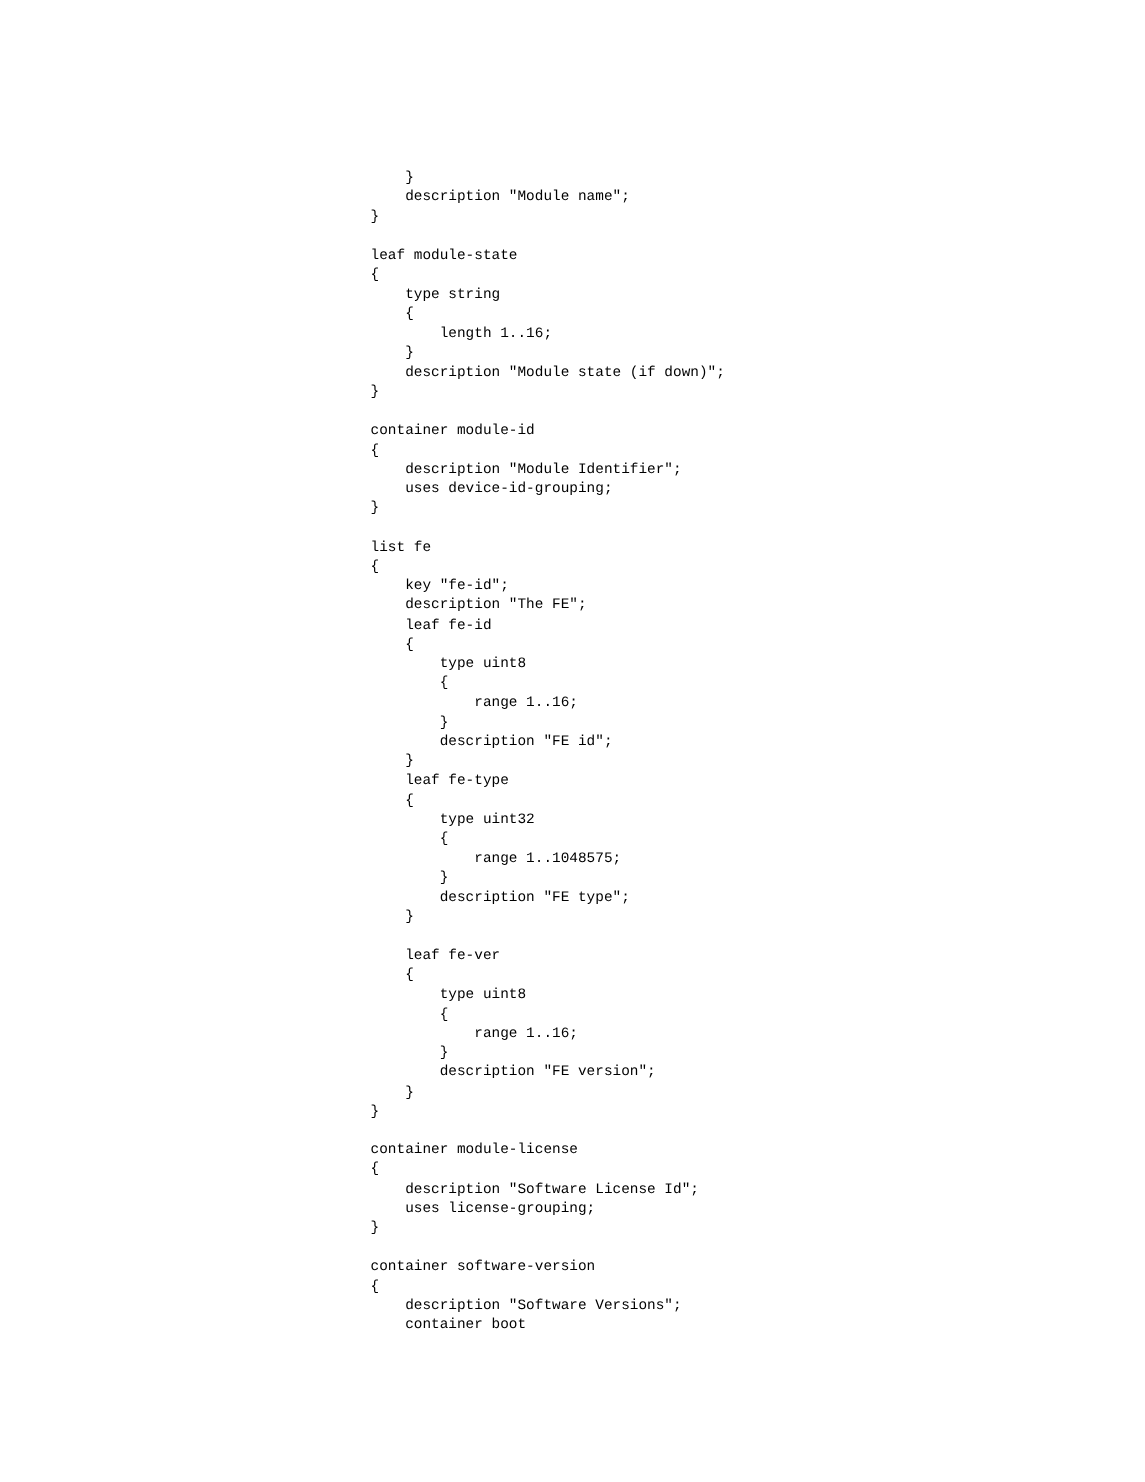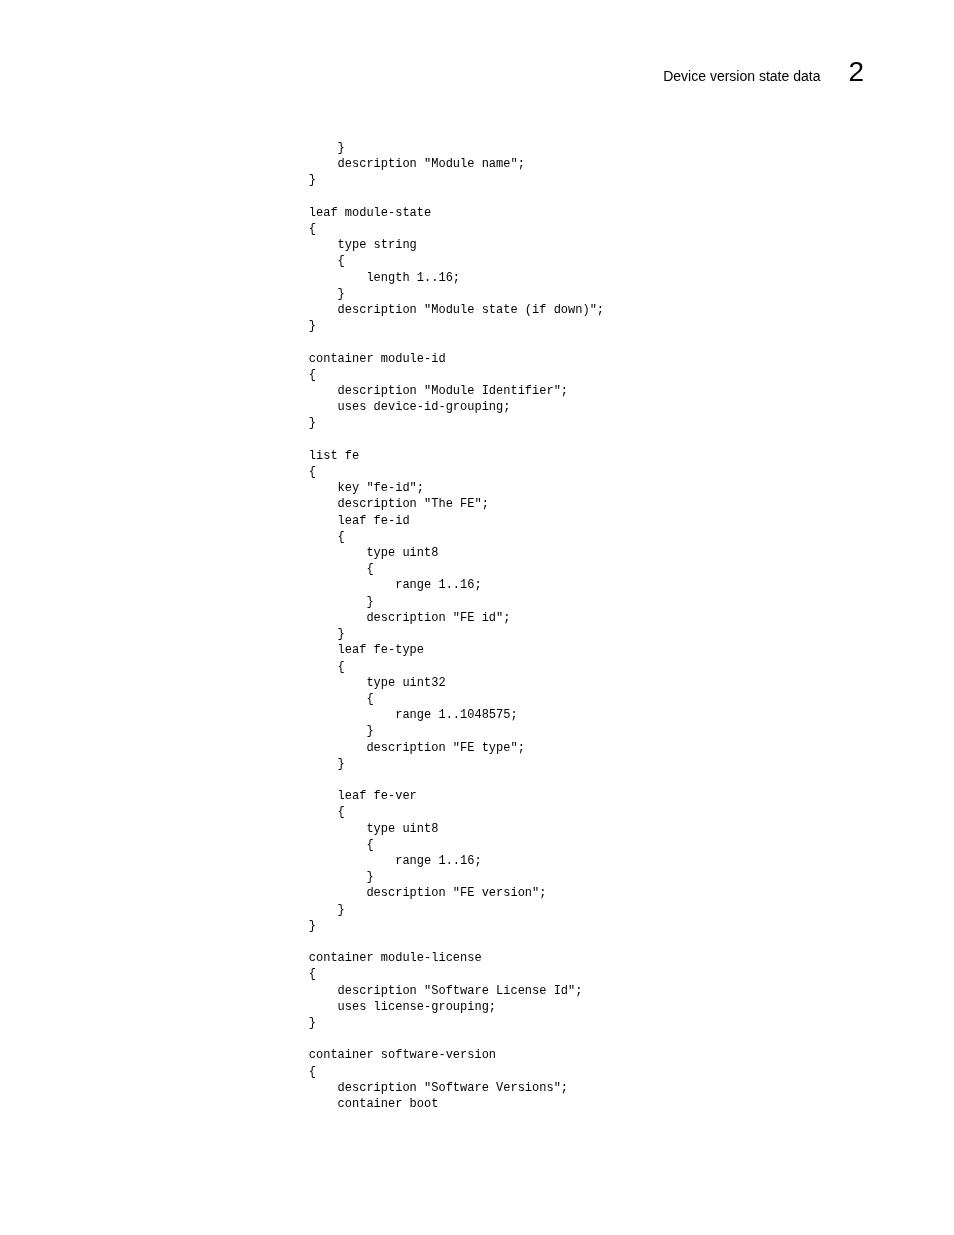--- a/index.html
+++ b/index.html
@@ -44,24 +44,20 @@
     font-family: "Courier New", Courier, monospace;
     font-size: 12px;
     line-height: 16.2px;
     color: #000;
   }
 </style>
 </head>
 <body>
 
 <div class="page">
-  <div class="header">
-    <span class="header-title">Device version state data</span>
-    <span class="header-num">2</span>
-  </div>
   <div class="code">        }
         description "Module name";
     }
 
     leaf module-state
     {
         type string
         {
             length 1..16;
         }

